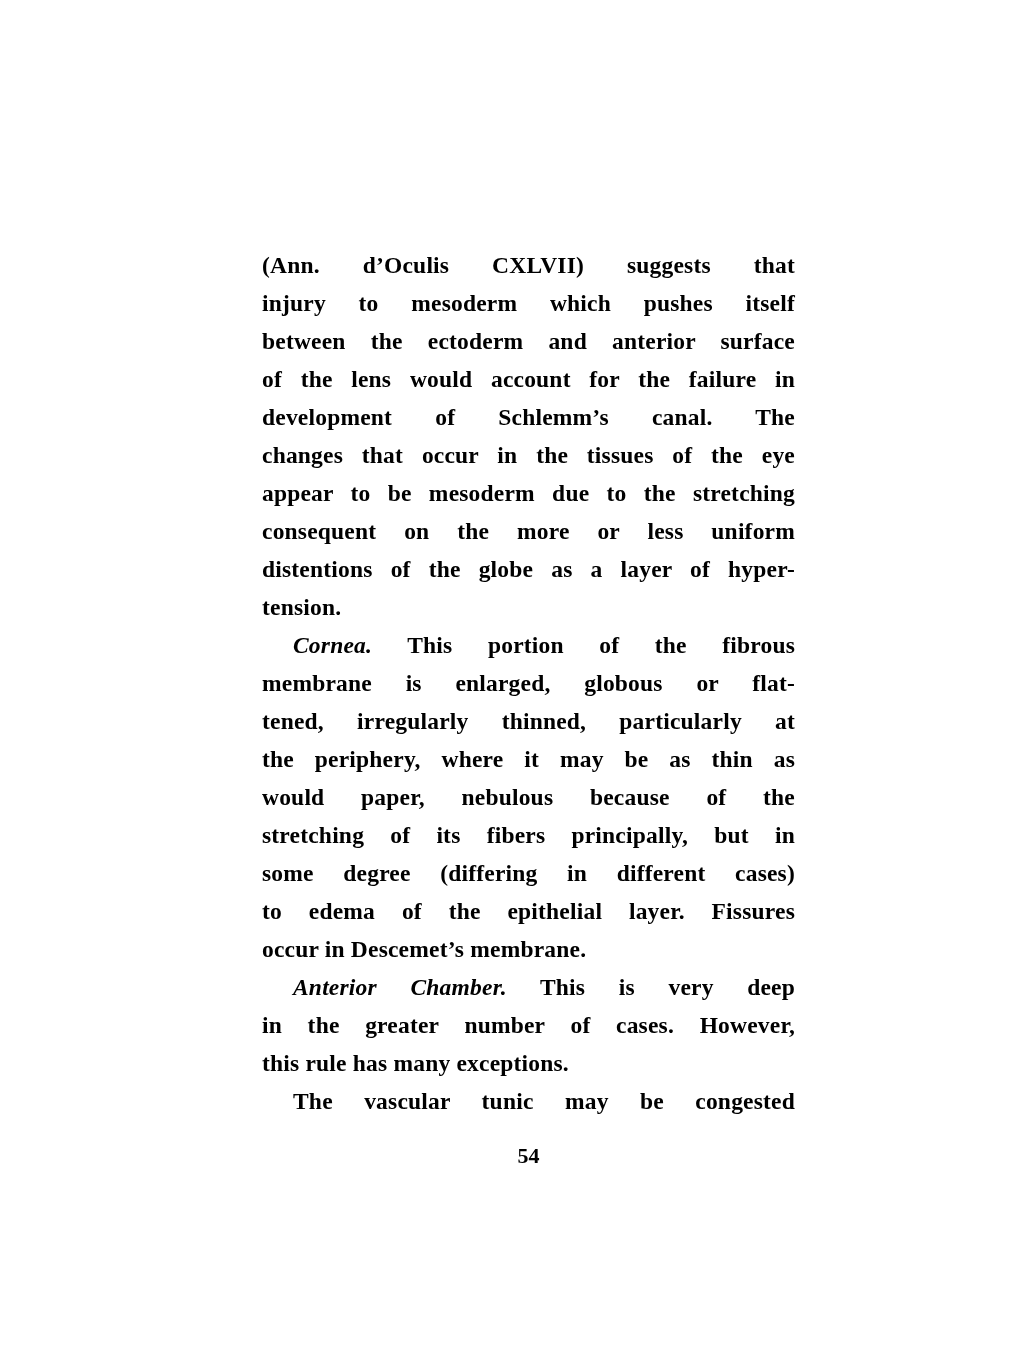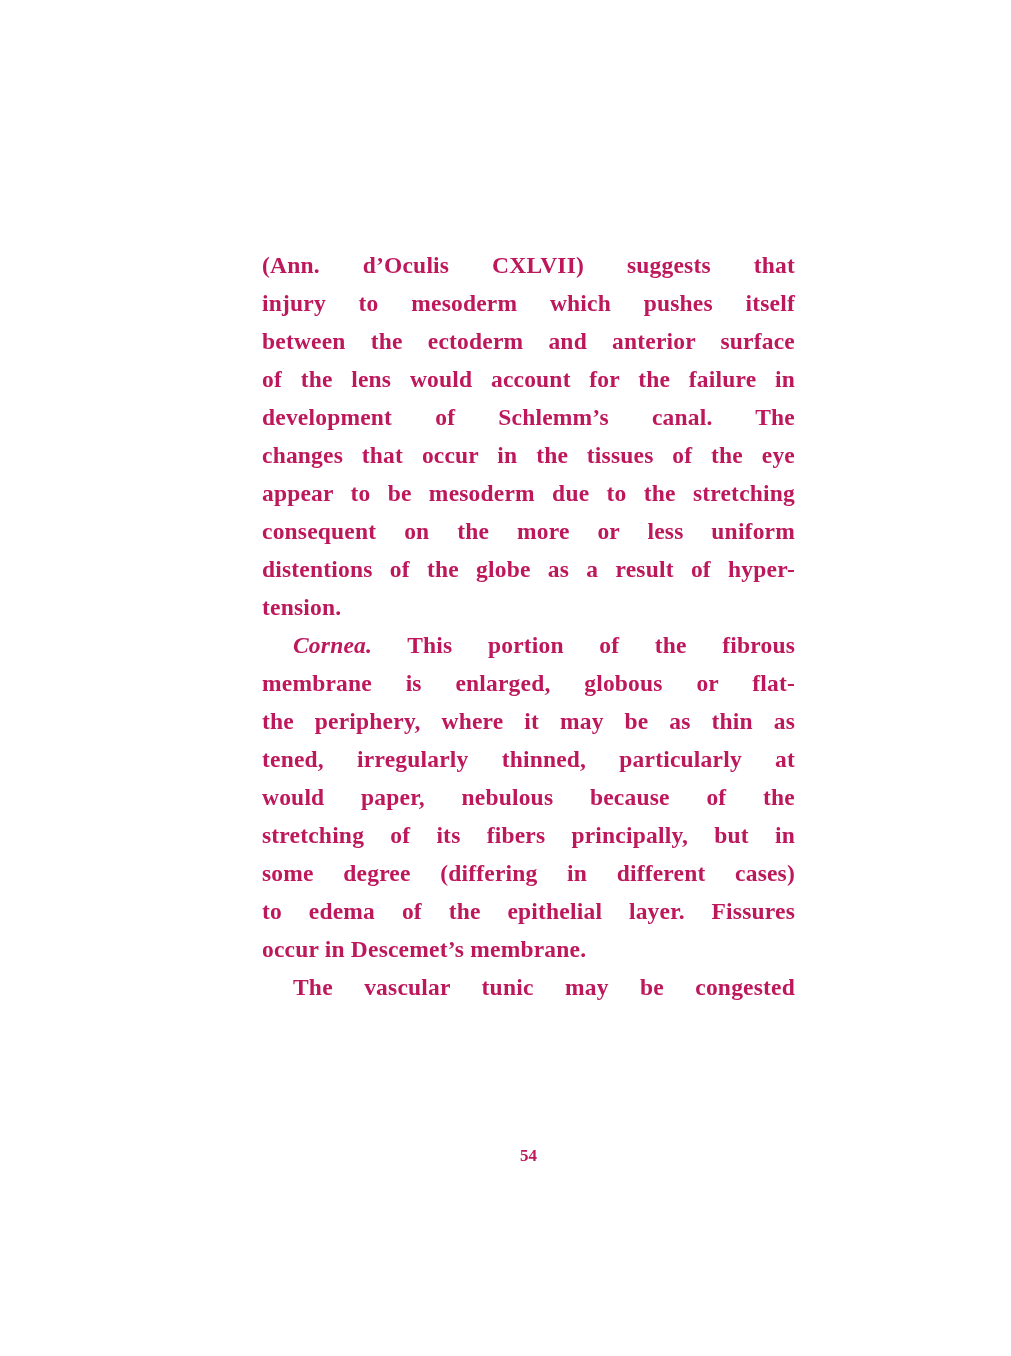--- a/index.html
+++ b/index.html
@@ -7,21 +7,21 @@
     padding: 0;
     background: #ffffff;
   }
   .screen {
     position: relative;
     width: 1011px;
     height: 1356px;
     background: #ffffff;
     overflow: hidden;
     font-family: "Liberation Serif", "DejaVu Serif", serif;
-    color: #be185d;
+    color: #000000;
   }
   .text-block {
     position: absolute;
     left: 262px;
     top: 246px;
     width: 533px;
   }
   .line {
     font-size: 23.5px;
     font-weight: bold;
@@ -40,59 +40,67 @@
   }
   .italic {
     font-style: italic;
   }
   .page-number {
     position: absolute;
     left: 262px;
     top: 1146px;
     width: 533px;
     text-align: center;
-    font-size: 17px;
+    font-size: 22px;
     font-weight: bold;
     line-height: 20px;
   }
 </style>
 </head>
 <body>
 
 <div class="screen">
   <div class="text-block">
 
     <div class="paragraph">
       <div class="line">(Ann. d’Oculis CXLVII) suggests that</div>
       <div class="line">injury to mesoderm which pushes itself</div>
       <div class="line">between the ectoderm and anterior surface</div>
       <div class="line">of the lens would account for the failure in</div>
       <div class="line">development of Schlemm’s canal. The</div>
       <div class="line">changes that occur in the tissues of the eye</div>
       <div class="line">appear to be mesoderm due to the stretching</div>
       <div class="line">consequent on the more or less uniform</div>
-      <div class="line">distentions of the globe as a result of hyper-</div>
+      <div class="line">distentions of the globe as a layer of hyper-</div>
       <div class="line end">tension.</div>
     </div>
 
     <div class="paragraph">
       <div class="line indent">
         <span class="italic">Cornea.</span>
         <span>This portion of the fibrous</span>
       </div>
       <div class="line">membrane is enlarged, globous or flat-</div>
+      <div class="line">tened, irregularly thinned, particularly at</div>
       <div class="line">the periphery, where it may be as thin as</div>
-      <div class="line">tened, irregularly thinned, particularly at</div>
       <div class="line">would paper, nebulous because of the</div>
       <div class="line">stretching of its fibers principally, but in</div>
       <div class="line">some degree (differing in different cases)</div>
       <div class="line">to edema of the epithelial layer. Fissures</div>
       <div class="line end">occur in Descemet’s membrane.</div>
     </div>
 
+    <div class="paragraph">
+      <div class="line indent">
+        <span class="italic">Anterior Chamber.</span>
+        <span>This is very deep</span>
+      </div>
+      <div class="line">in the greater number of cases. However,</div>
+      <div class="line end">this rule has many exceptions.</div>
+    </div>
 
     <div class="paragraph">
       <div class="line indent">The vascular tunic may be congested</div>
     </div>
 
   </div>
 
   <div class="page-number">54</div>
 </div>
 

